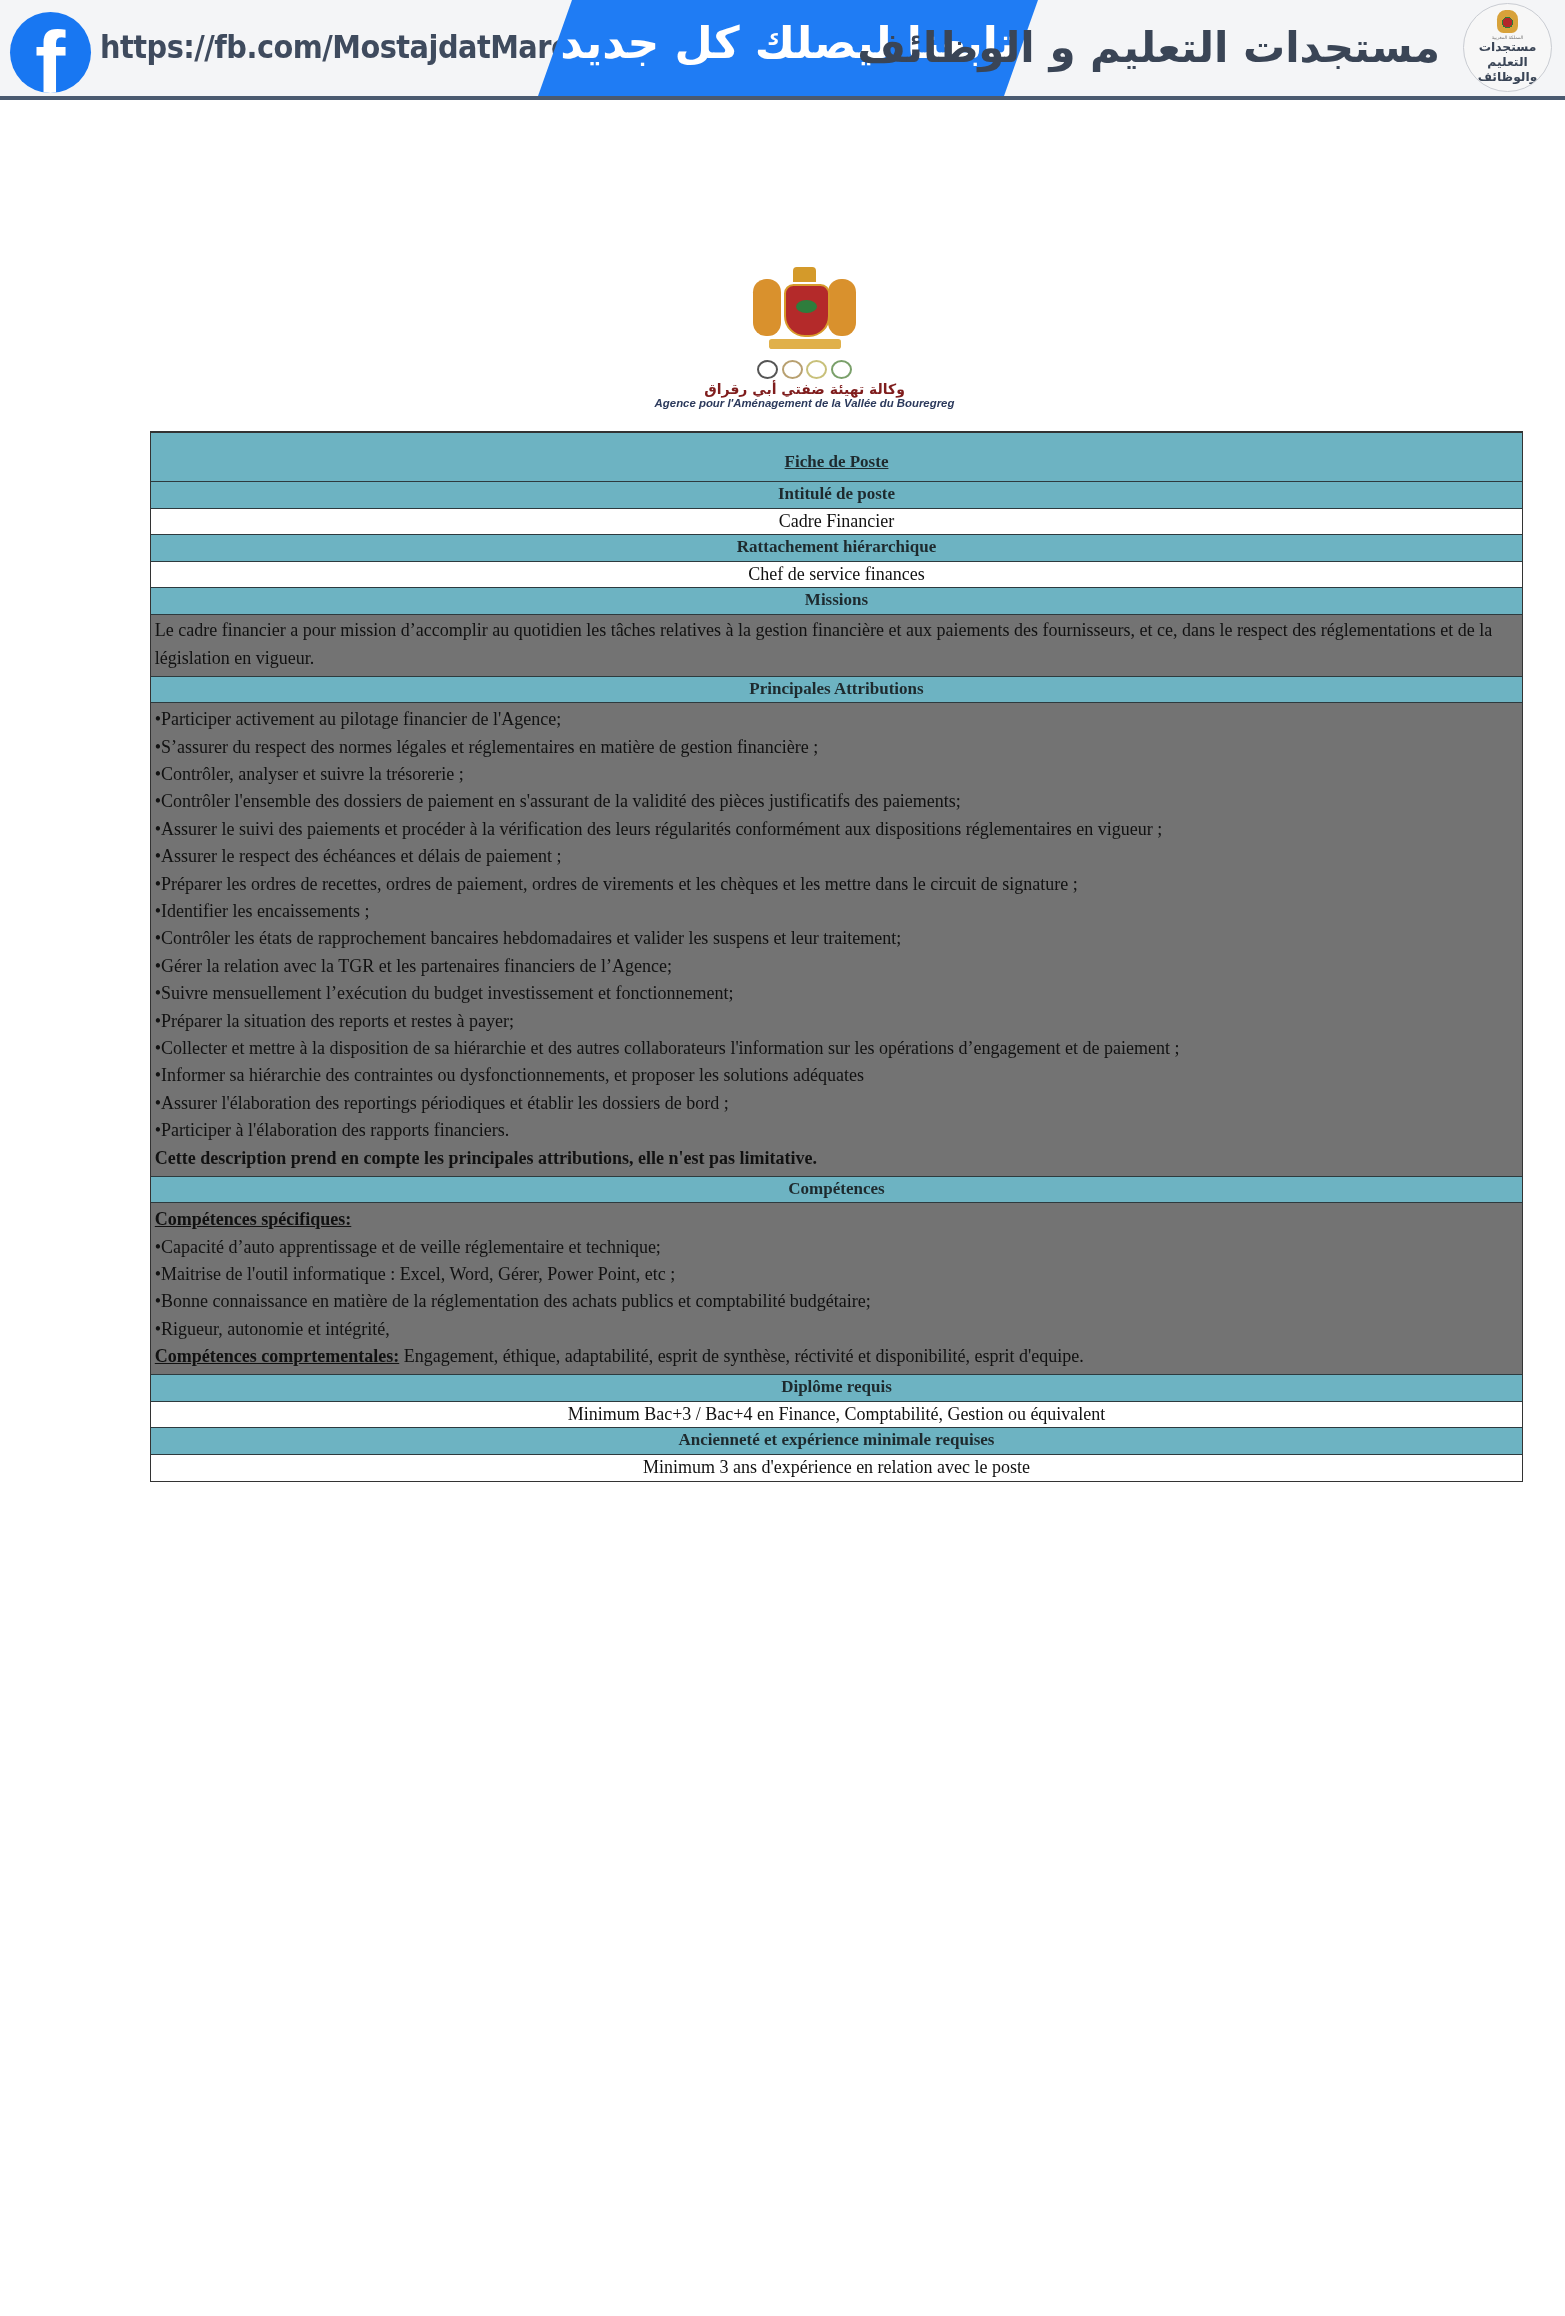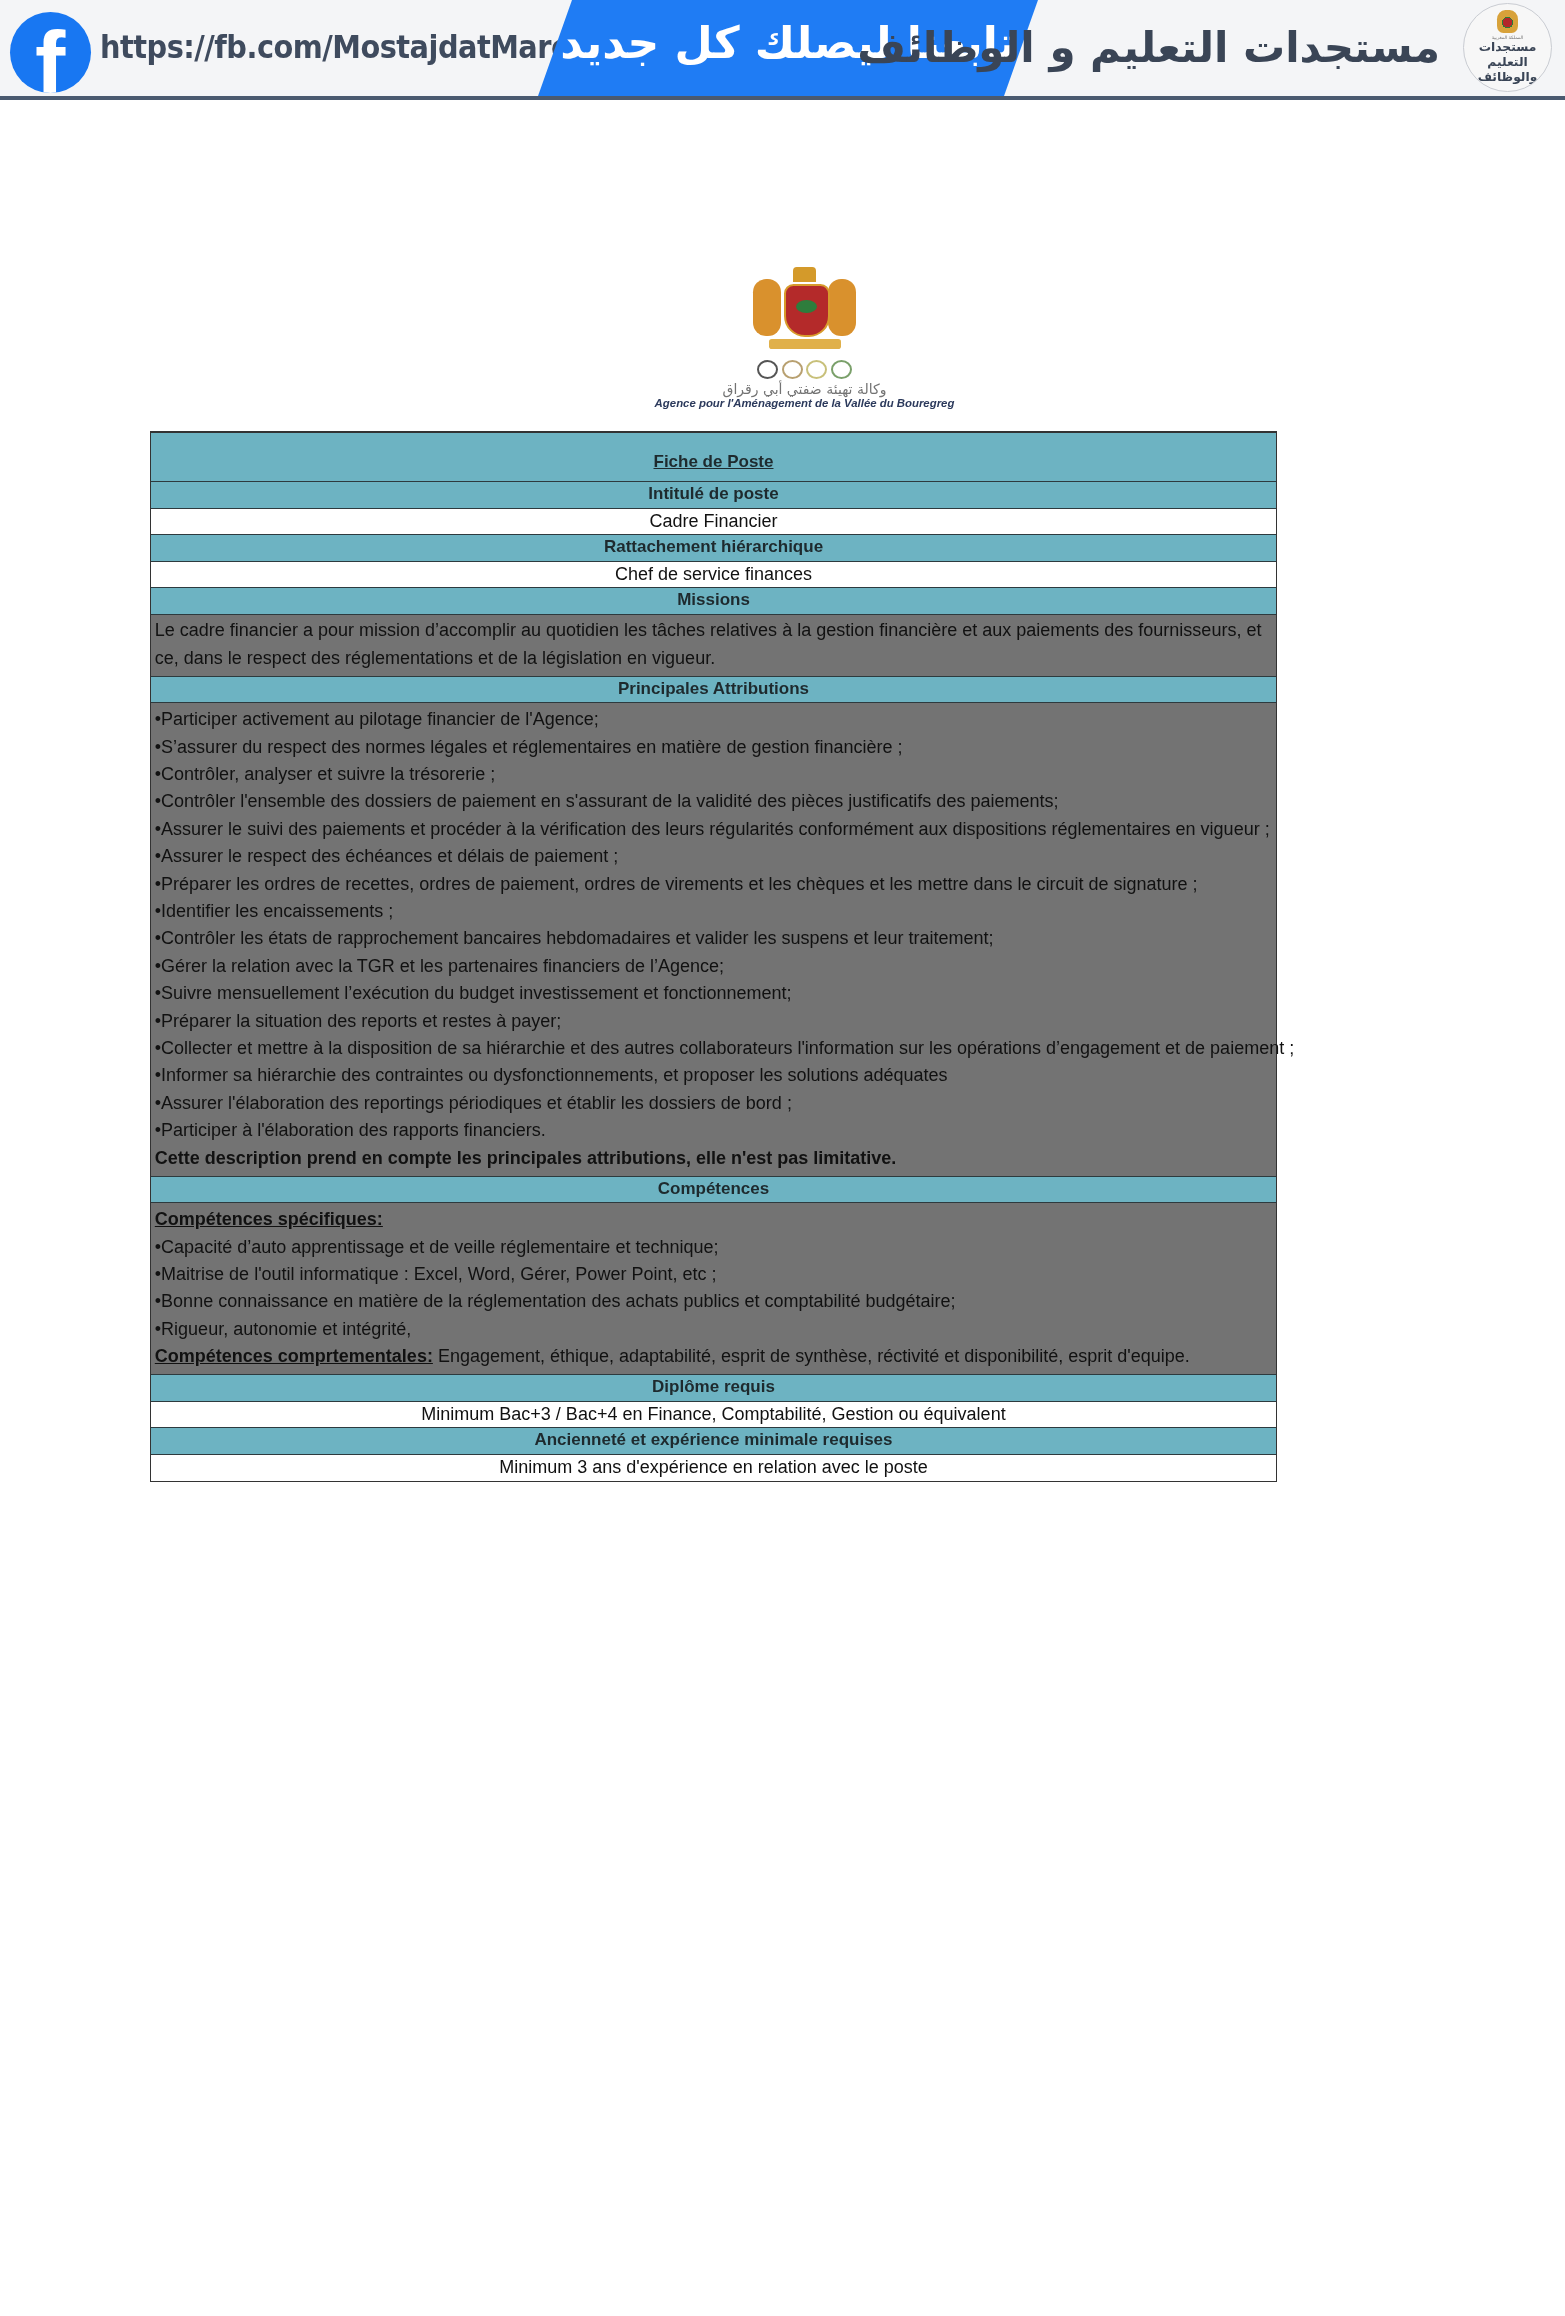--- a/index.html
+++ b/index.html
@@ -111,34 +111,34 @@
   .rings { margin-top: 7.6px; height: 21px; }
   .rings span {
     display: inline-block; width: 17px; height: 15px; border-radius: 50%;
     border: 2.8px solid #555; margin: 0 1.9px;
   }
   .rings span:nth-child(2) { border-color: #b8a070; }
   .rings span:nth-child(3) { border-color: #c8c07a; }
   .rings span:nth-child(4) { border-color: #7aa06a; }
   .agency-ar {
     font-family: "DejaVu Sans", sans-serif; direction: rtl;
-    font-size: 14px; font-weight: 400; color: #737373; letter-spacing: 2.8px;
+    font-size: 14px; font-weight: 700; color: #7f1d1d; letter-spacing: 2.8px;
   }
   .agency-fr {
     font-family: "Liberation Sans", sans-serif;
     font-size: 11.4px; font-weight: 700; font-style: italic; color: #2c3a5c;
   }
 
   
   .fiche {
-    position: absolute; left: 150px; top: 431px; width: 1127px;
+    position: absolute; left: 150px; top: 431px; width: 1373px;
     border: 1.9px solid #333;
     border-top-width: 2.8px;
     box-sizing: border-box;
-    font-family: Liberation Sans, sans-serif;
+    font-family: Liberation Serif, serif;
     font-size: 18px;
     color: #111;
   }
   .row { border-bottom: 1.9px solid #2d3a3e; box-sizing: border-box; }
   .row:last-child { border-bottom: none; }
   .hdr {
     background: #6db3c2;
     text-align: center;
     font-weight: 700;
     color: #1e2a2e;

